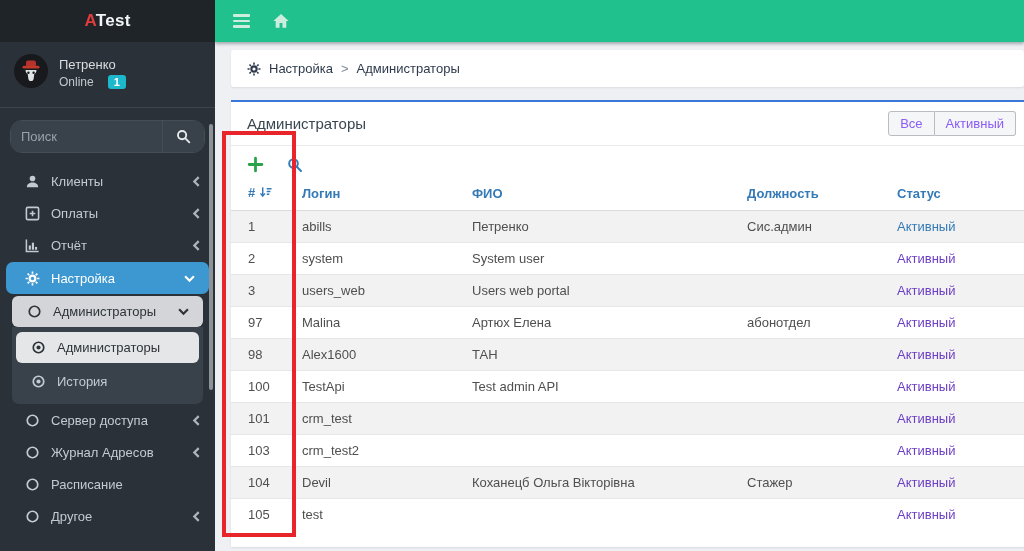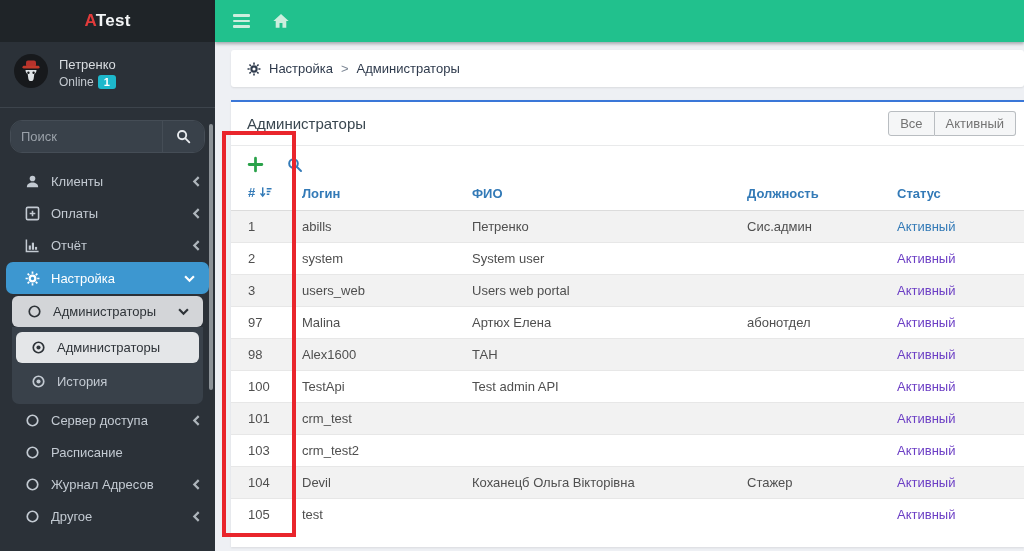--- a/index.html
+++ b/index.html
@@ -17,21 +17,21 @@
   .hamburger i { display:block; width:17px; height:2.5px; background:#cdeede; border-radius:1px; }
   .nav-home { color:#cdeede; display:flex; align-items:center; }
 
   
   .sidebar { position:absolute; top:42px; left:0; width:215px; height:509px; background:#2b3138; overflow:hidden; }
   .scroll-thumb { position:absolute; right:2px; top:82px; width:4px; height:266px; background:#8c9297; border-radius:2px; }
 
   .user { display:flex; align-items:center; gap:11px; padding:12px 14px 10px; }
   .user-meta { display:flex; flex-direction:column; gap:3px; }
   .user-name { color:#d9dde1; font-size:13px; }
-  .user-online { color:#c3c9cf; font-size:12px; display:flex; align-items:center; gap:4px; }
+  .user-online { color:#c3c9cf; font-size:12px; display:flex; align-items:center; gap:14px; }
   .badge-online { background:#1db8cb; color:#fff; font-size:11px; padding:1px 6px; border-radius:3px; font-weight:bold; }
 
   .sep { border-top:1px solid #3d444c; margin:6px 0 0; }
 
   .searchbox { margin:12px 10px 12px; display:flex; height:33px; border:1px solid #454d56; border-radius:12px; overflow:hidden; }
   .searchbox input { flex:1; background:#39414a; border:0; outline:none; color:#aeb5bc; padding:0 10px; font-size:13px; font-family:inherit; min-width:0; }
   .searchbox input::placeholder { color:#9aa1a9; }
   .search-btn { width:42px; background:#39414a; border-left:1px solid #454d56; display:flex; align-items:center; justify-content:center; color:#e8ebee; cursor:pointer; }
 
   .menu { margin-top:2px; }
@@ -54,21 +54,21 @@
                 height:37px; display:flex; align-items:center; gap:8px; padding:0 16px; color:#2e3a4c; }
   .crumb-card .gear { color:#2e3a4c; display:flex; align-items:center; }
   .crumb-sep { color:#7c8694; }
   .crumb-item { color:#2e3a4c; }
 
   .content-card { margin:13px 0 0 16px; background:#fff; border-top:2px solid #3a77d8; box-shadow:0 1px 2px rgba(0,0,0,.09);
                   min-height:447px; }
   .card-head { display:flex; align-items:center; padding:9px 8px 9px 16px; }
   .card-title { font-size:15px; color:#3a4750; }
   .btn-group { margin-left:auto; display:flex; }
-  .btn { font-size:13px; color:#737373; background:#f5f6f7; border:1px solid #b9bdc1; padding:4px 11px; cursor:pointer; font-family:inherit; }
+  .btn { font-size:13px; color:#8b5cf6; background:#f5f6f7; border:1px solid #b9bdc1; padding:4px 11px; cursor:pointer; font-family:inherit; }
   .btn:first-child { border-radius:3px 0 0 3px; }
   .btn + .btn { border-left:0; border-radius:0 3px 3px 0; }
   .head-sep { border-top:1px solid #e9eaeb; }
   .toolbar { display:flex; align-items:center; gap:23px; padding:10px 16px 4px; }
   .tb-plus { color:#2aa24a; display:flex; cursor:pointer; }
   .tb-search { color:#337ab7; display:flex; cursor:pointer; }
 
   table { border-collapse:collapse; width:100%; table-layout:fixed; }
   col.c1{width:63px;} col.c2{width:170px;} col.c3{width:275px;} col.c4{width:150px;} col.c5{width:auto;}
   th { text-align:left; color:#337ab7; font-size:13px; font-weight:bold; padding:8px 8px 9px; border-bottom:1px solid #dcdcdc; }
@@ -242,34 +242,34 @@
             <path d="M6 1L2 5l4 4" fill="none" stroke="currentColor" stroke-width="2"></path>
           </svg>
         </span>
     </div>
     <div class="mi">
       <span class="ico">
           <svg width="15" height="15" viewBox="0 0 16 16">
             <circle cx="8" cy="8" r="5.6" fill="none" stroke="currentColor" stroke-width="1.8"></circle>
           </svg>
         </span>
+      <span class="lbl">Журнал Адресов</span>
+      <span class="chev">
+          <svg width="9" height="11" viewBox="0 0 8 10">
+            <path d="M6 1L2 5l4 4" fill="none" stroke="currentColor" stroke-width="2"></path>
+          </svg>
+        </span>
+    </div>
+    <div class="mi">
+      <span class="ico">
+          <svg width="15" height="15" viewBox="0 0 16 16">
+            <circle cx="8" cy="8" r="5.6" fill="none" stroke="currentColor" stroke-width="1.8"></circle>
+          </svg>
+        </span>
       <span class="lbl">Расписание</span>
-    </div>
-    <div class="mi">
-      <span class="ico">
-          <svg width="15" height="15" viewBox="0 0 16 16">
-            <circle cx="8" cy="8" r="5.6" fill="none" stroke="currentColor" stroke-width="1.8"></circle>
-          </svg>
-        </span>
-      <span class="lbl">Журнал Адресов</span>
-      <span class="chev">
-          <svg width="9" height="11" viewBox="0 0 8 10">
-            <path d="M6 1L2 5l4 4" fill="none" stroke="currentColor" stroke-width="2"></path>
-          </svg>
-        </span>
     </div>
     <div class="mi">
       <span class="ico">
           <svg width="15" height="15" viewBox="0 0 16 16">
             <circle cx="8" cy="8" r="5.6" fill="none" stroke="currentColor" stroke-width="1.8"></circle>
           </svg>
         </span>
       <span class="lbl">Другое</span>
       <span class="chev">
           <svg width="9" height="11" viewBox="0 0 8 10">

